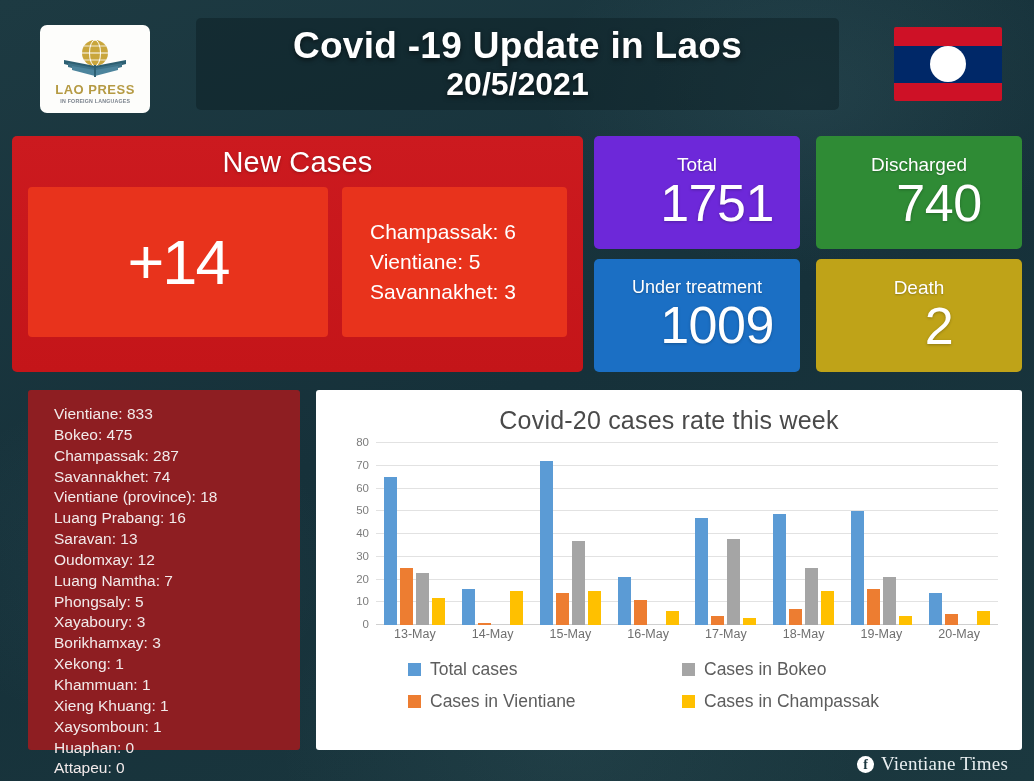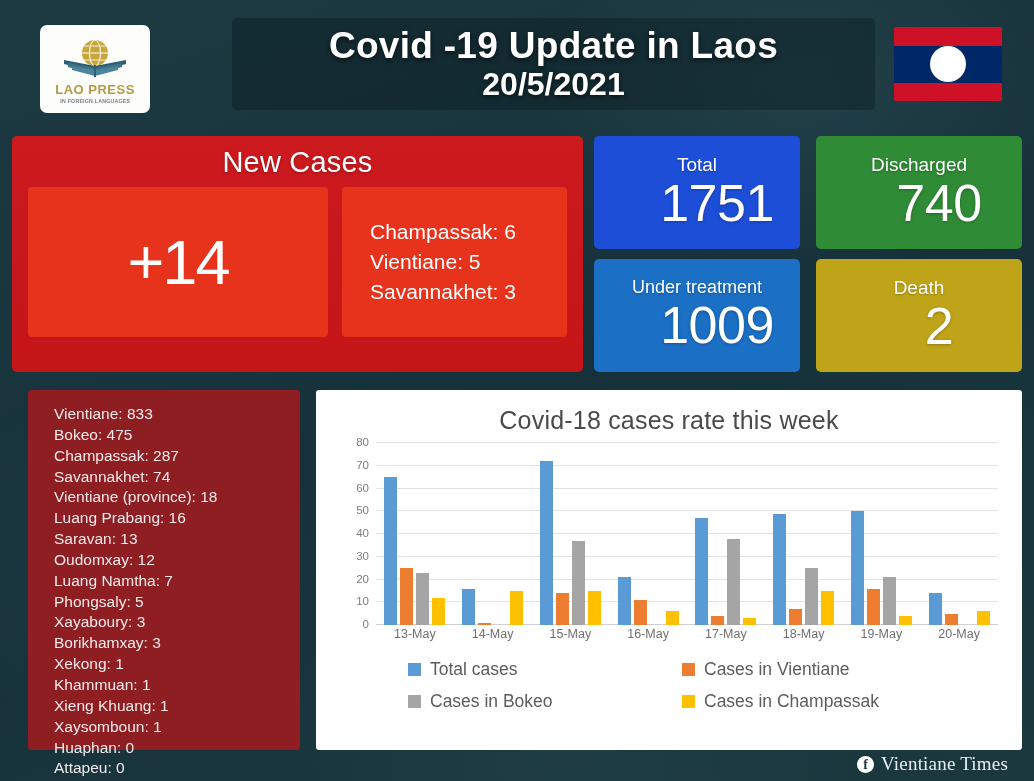--- a/index.html
+++ b/index.html
@@ -69,21 +69,20 @@
   .title-plate {
     position: absolute;
     left: 196px; top: 18px;
     width: 643px; height: 92px;
     background: rgba(10,28,34,0.45);
     border-radius: 5px;
     display: flex;
     flex-direction: column;
     align-items: center;
     justify-content: center;
-    margin-left: 36px;
   }
   .title-line1 {
     font-size: 37px;
     font-weight: bold;
     color: #ffffff;
     letter-spacing: 0.3px;
     line-height: 1.08;
     text-shadow: 0 2px 5px rgba(0,0,0,0.55);
   }
   .title-line2 {
@@ -190,21 +189,21 @@
     text-shadow: 0 1px 2px rgba(0,0,0,0.25);
   }
   .stat-value {
     color: #ffffff;
     font-size: 52px;
     line-height: 1.05;
     letter-spacing: -0.5px;
     text-shadow: 0 1px 3px rgba(0,0,0,0.25);
     margin-left: 40px;
   }
-  .stat-total      { left: 0;     top: 0;    width: 206px; height: 113px; background: #1d4ed8; text-align: center; }
+  .stat-total      { left: 0;     top: 0;    width: 206px; height: 113px; background: #6d28d9; text-align: center; }
   .stat-discharged { left: 222px; top: 0;    width: 206px; height: 113px; background: #2f8b35; }
   .stat-treatment  { left: 0;     top: 123px;width: 206px; height: 113px; background: #1b6fc4; }
   .stat-death      { left: 222px; top: 123px;width: 206px; height: 113px; background: #bfa318; }
   .stat-treatment .stat-label { font-size: 18px; }
 
   
   .provinces {
     position: absolute;
     left: 28px; top: 390px;
     width: 272px; height: 360px;
@@ -420,21 +419,21 @@
       <div class="province-item">Borikhamxay: 3</div>
       <div class="province-item">Xekong: 1</div>
       <div class="province-item">Khammuan: 1</div>
       <div class="province-item">Xieng Khuang: 1</div>
       <div class="province-item">Xaysomboun: 1</div>
       <div class="province-item">Huaphan: 0</div>
       <div class="province-item">Attapeu: 0</div>
     </div>
 
   <div class="chart-card">
-    <div class="chart-title">Covid-18 cases rate this week</div>
+    <div class="chart-title">Covid-20 cases rate this week</div>
     <div class="plot">
       <div class="plot-inner" id="plot-inner">
           <div class="gridline axis" style="bottom: 0%;">
             <span class="ytick">0</span>
           </div>
           <div class="gridline" style="bottom: 12.5%;">
             <span class="ytick">10</span>
           </div>
           <div class="gridline" style="bottom: 25%;">
             <span class="ytick">20</span>
@@ -518,26 +517,26 @@
           <div class="xlabel">19-May</div>
           <div class="xlabel">20-May</div>
         </div>
     </div>
     <div class="legend" id="legend">
         <div class="legend-item">
           <span class="legend-swatch" style="background: rgb(91, 155, 213);"></span>
           <span class="legend-label">Total cases</span>
         </div>
         <div class="legend-item">
+          <span class="legend-swatch" style="background: rgb(165, 165, 165);"></span>
+          <span class="legend-label">Cases in Bokeo</span>
+        </div>
+        <div class="legend-item">
           <span class="legend-swatch" style="background: rgb(237, 125, 49);"></span>
           <span class="legend-label">Cases in Vientiane</span>
-        </div>
-        <div class="legend-item">
-          <span class="legend-swatch" style="background: rgb(165, 165, 165);"></span>
-          <span class="legend-label">Cases in Bokeo</span>
         </div>
         <div class="legend-item">
           <span class="legend-swatch" style="background: rgb(255, 192, 0);"></span>
           <span class="legend-label">Cases in Champassak</span>
         </div>
       </div>
   </div>
 
   <div class="footer">
     <div class="fb-icon">f</div>

